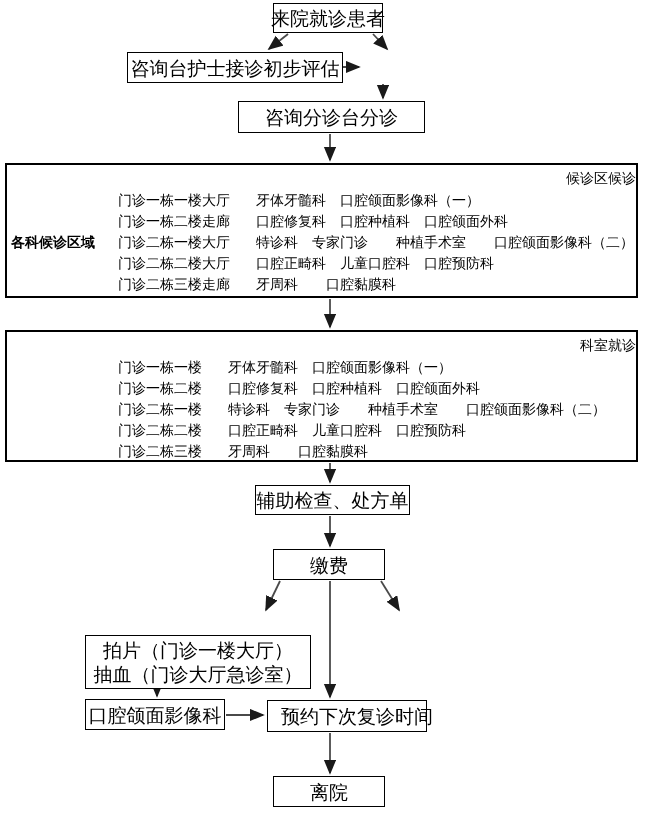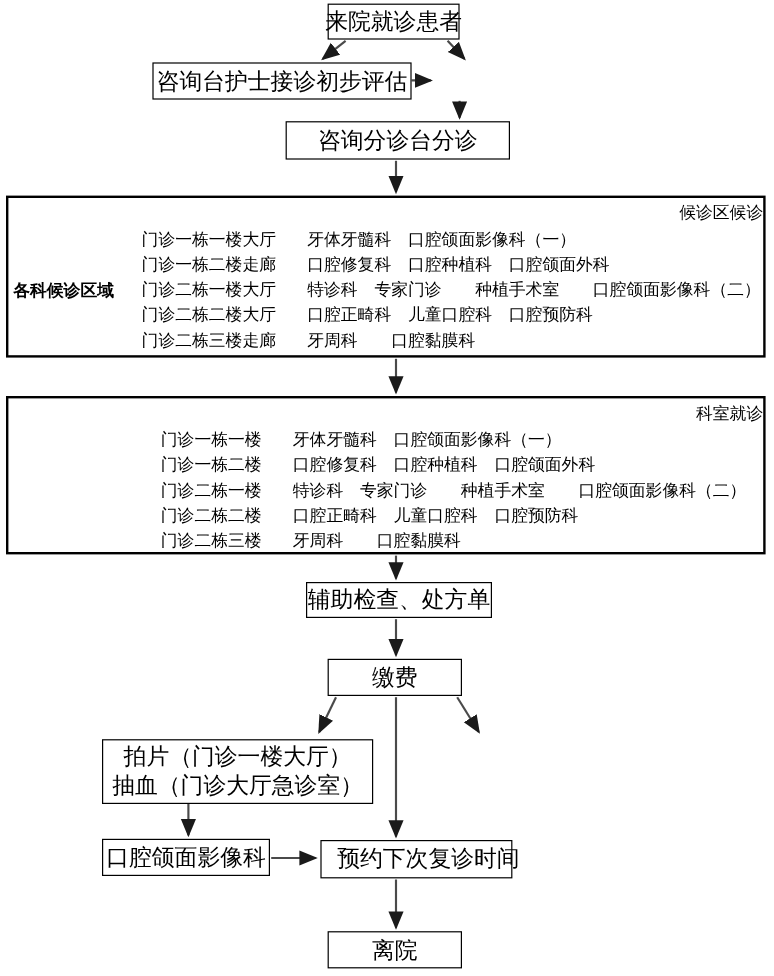--- a/index.html
+++ b/index.html
@@ -82,21 +82,21 @@
       <span class="loc">门诊二栋一楼大厅</span><span>特诊科　专家门诊　　种植手术室　　口腔颌面影像科（二）</span>
     </div>
     <div class="dept-row">
       <span class="loc">门诊二栋二楼大厅</span><span>口腔正畸科　儿童口腔科　口腔预防科</span>
     </div>
     <div class="dept-row">
       <span class="loc">门诊二栋三楼走廊</span><span>牙周科　　口腔黏膜科</span>
     </div>
   </div>
 
-  <div class="bigbox" style="left:5px;top:330px;width:633px;height:132px;padding-left:16px;">
+  <div class="bigbox" style="left:5px;top:330px;width:633px;height:132px;">
     <div class="box-title">科室就诊</div>
     <div class="dept-row">
       <span class="loc">门诊一栋一楼</span><span>牙体牙髓科　口腔颌面影像科（一）</span>
     </div>
     <div class="dept-row">
       <span class="loc">门诊一栋二楼</span><span>口腔修复科　口腔种植科　口腔颌面外科</span>
     </div>
     <div class="dept-row">
       <span class="loc">门诊二栋一楼</span><span>特诊科　专家门诊　　种植手术室　　口腔颌面影像科（二）</span>
     </div>
@@ -109,21 +109,21 @@
   </div>
 
   <div class="node" style="left:255px;top:485px;width:155px;height:30px;">
     <span>辅助检查、处方单</span>
   </div>
 
   <div class="node" style="left:273px;top:549px;width:112px;height:31px;">
     <span>缴费</span>
   </div>
 
-  <div class="node" style="left:85px;top:616px;width:226px;height:54px;">
+  <div class="node" style="left:85px;top:635px;width:226px;height:54px;">
     <span>拍片（门诊一楼大厅）</span>
     <span>抽血（门诊大厅急诊室）</span>
   </div>
 
 
   <div class="node" style="left:85px;top:699px;width:140px;height:31px;">
     <span>口腔颌面影像科</span>
   </div>
 
   <div class="node" style="left:267px;top:700px;width:160px;height:32px;padding-left:20px;">

